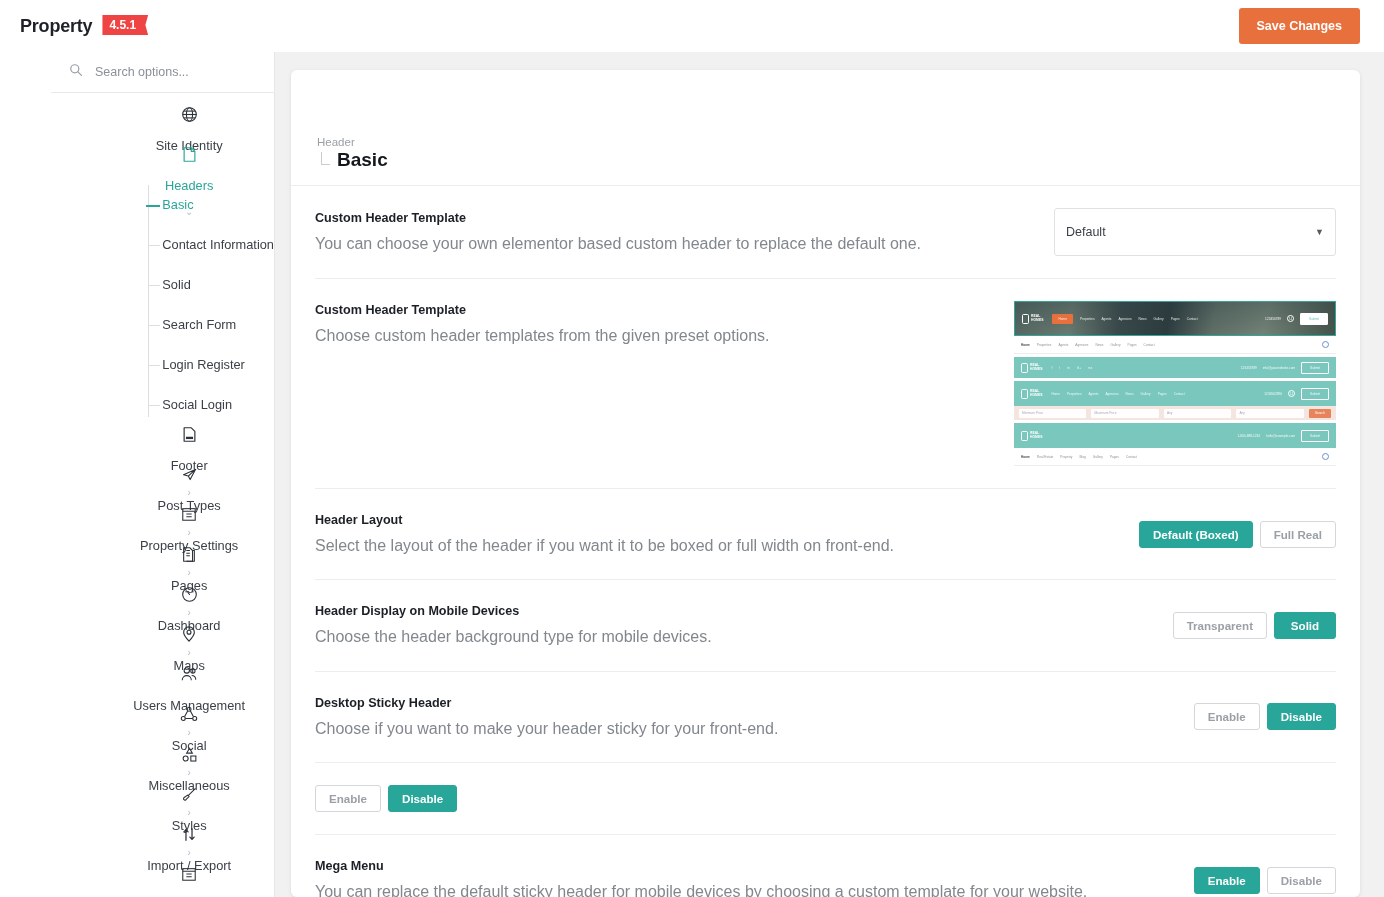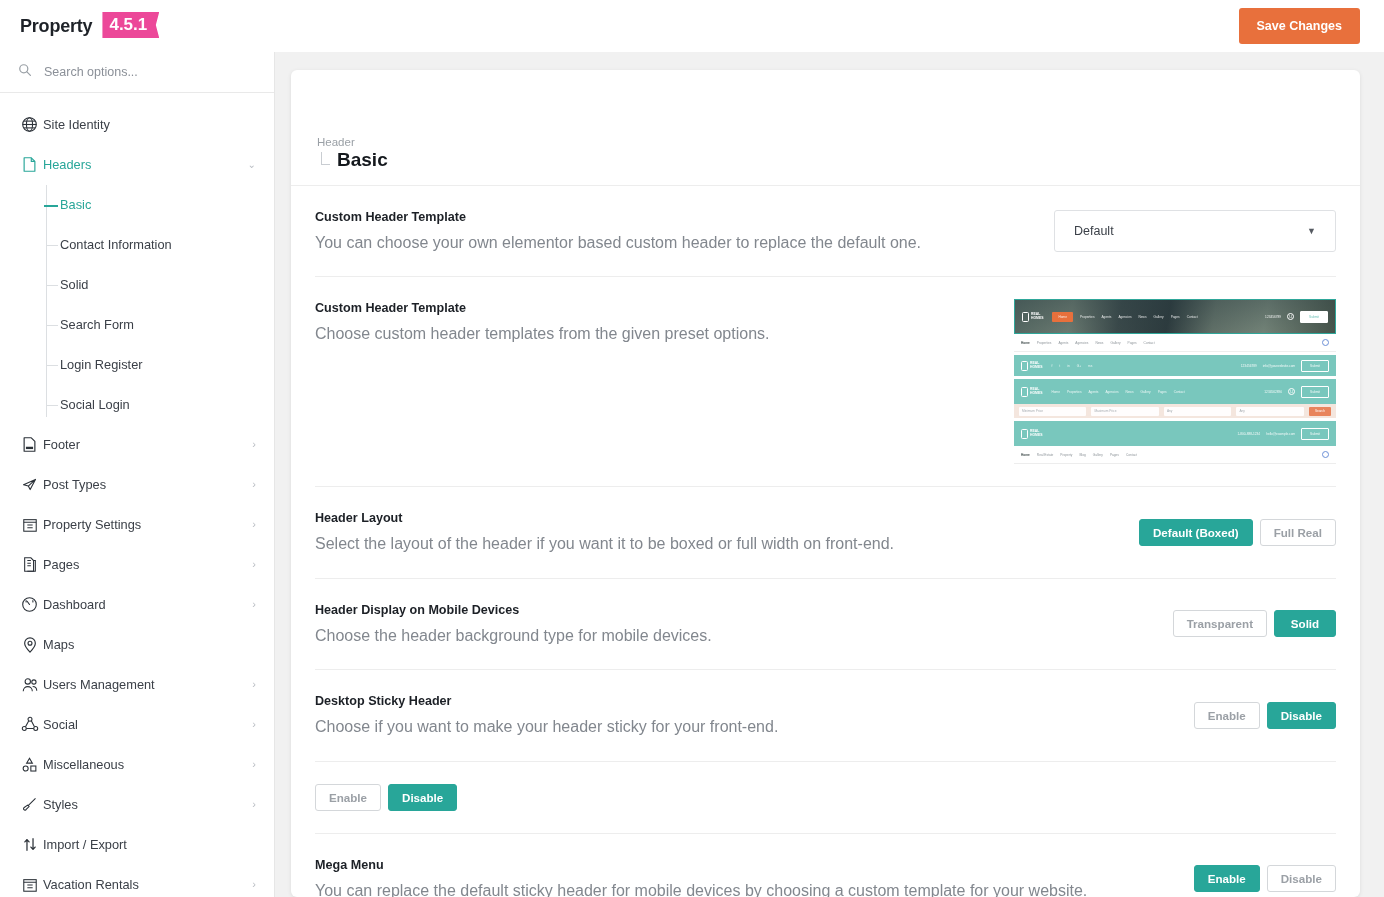--- a/index.html
+++ b/index.html
@@ -12,56 +12,57 @@
   .app { position: relative; width: 1384px; height: 897px; display: flex; flex-direction: column; }
 
   
   .topbar {
     height: 52px; background: #ffffff; flex: 0 0 52px;
     display: flex; align-items: center; padding: 0 24px 0 20px;
     position: relative; z-index: 5;
   }
   .brand { font-size: 18px; font-weight: bold; color: #1e2228; letter-spacing: -0.2px; }
   .version-badge {
-    margin-left: 10px; background: #ec4899; color: #fff;
-    font-size: 17px; font-weight: bold; padding: 3px 8px 3px 7px;
+    margin-left: 10px; background: #ef4444; color: #fff;
+    font-size: 12px; font-weight: bold; padding: 3px 8px 3px 7px;
     position: relative; top: -1px;
     clip-path: polygon(0 0, 100% 0, 94% 50%, 100% 100%, 0 100%);
     padding-right: 12px;
   }
   .save-btn {
     margin-left: auto; background: #e8703c; color: #fff; border: none;
     font-family: inherit; font-size: 12.5px; font-weight: bold;
     padding: 11px 18px; border-radius: 3px; cursor: pointer;
   }
 
   .body-row { display: flex; flex: 1; min-height: 0; }
 
   
   .sidebar {
     width: 275px; flex: 0 0 275px; background: #fff;
     border-right: 1px solid #e6e6e6; display: flex; flex-direction: column;
     overflow: hidden;
+    align-items: flex-end;
   }
   .search-wrap {
     height: 41px; border-bottom: 1px solid #e9e9e9;
     display: flex; align-items: center; padding: 0 18px; gap: 12px;
   }
   .search-wrap svg { flex: 0 0 auto; }
   .search-input {
     border: none; outline: none; font-family: inherit;
     font-size: 12.5px; color: #3b4048; width: 100%; background: transparent;
   }
   .search-input::placeholder { color: #8b9098; }
 
   .nav { padding-top: 12px; overflow: hidden; }
   .nav-item {
-    display: flex; align-items: center; gap: 4px;
+    display: flex; align-items: center; gap: 14px;
     padding: 0 18px 0 20px; height: 40px; cursor: pointer;
-    color: #3b4048; font-size: 12.8px;
+    color: #3b4048; font-size: 12.8px; flex-direction: column;
   }
   .nav-item .ic { width: 19px; height: 19px; flex: 0 0 19px; display: flex; align-items: center; justify-content: center; }
   .nav-item .lbl { flex: 1; }
   .nav-item.active .lbl { color: #28a699; }
   .chev { color: #b9bdc3; font-size: 11px; line-height: 1; }
   .chev.down { font-size: 10px; }
 
   .subnav { position: relative; padding-left: 44px; }
   .subnav::before {
     content: ""; position: absolute; left: 46px; top: 0; bottom: 8px;
@@ -101,22 +102,22 @@
   }
   .row:last-child { border-bottom: none; }
   .row-info { flex: 1; min-width: 0; padding-top: 2px; }
   .row-label { font-size: 12.6px; font-weight: bold; color: #1c2026; margin-bottom: 8px; }
   .row-desc { font-size: 16px; color: #82878e; line-height: 1.4; }
   .row-ctrl { flex: 0 0 auto; display: flex; align-items: center; }
   .row.center { align-items: center; }
 
   
   .select {
-    width: 282px; height: 42px; border: 1px solid #dfe1e4; border-radius: 3px;
-    display: flex; align-items: center; padding: 0 19px; background: #fff;
+    width: 282px; height: 48px; border: 1px solid #dfe1e4; border-radius: 3px;
+    display: flex; align-items: center; padding: 0 11px; background: #fff;
     font-size: 12.5px; color: #3b4048; cursor: pointer;
   }
   .select .caret { margin-left: auto; color: #555a61; font-size: 9px; }
 
   
   .btngroup { display: flex; gap: 7px; }
   .tbtn {
     min-width: 62px; height: 27px; border-radius: 3px; border: 1px solid #d4d7da;
     background: #fff; color: #9ba0a6; font-family: inherit; font-size: 11.6px;
     font-weight: bold; cursor: pointer; padding: 0 13px;

